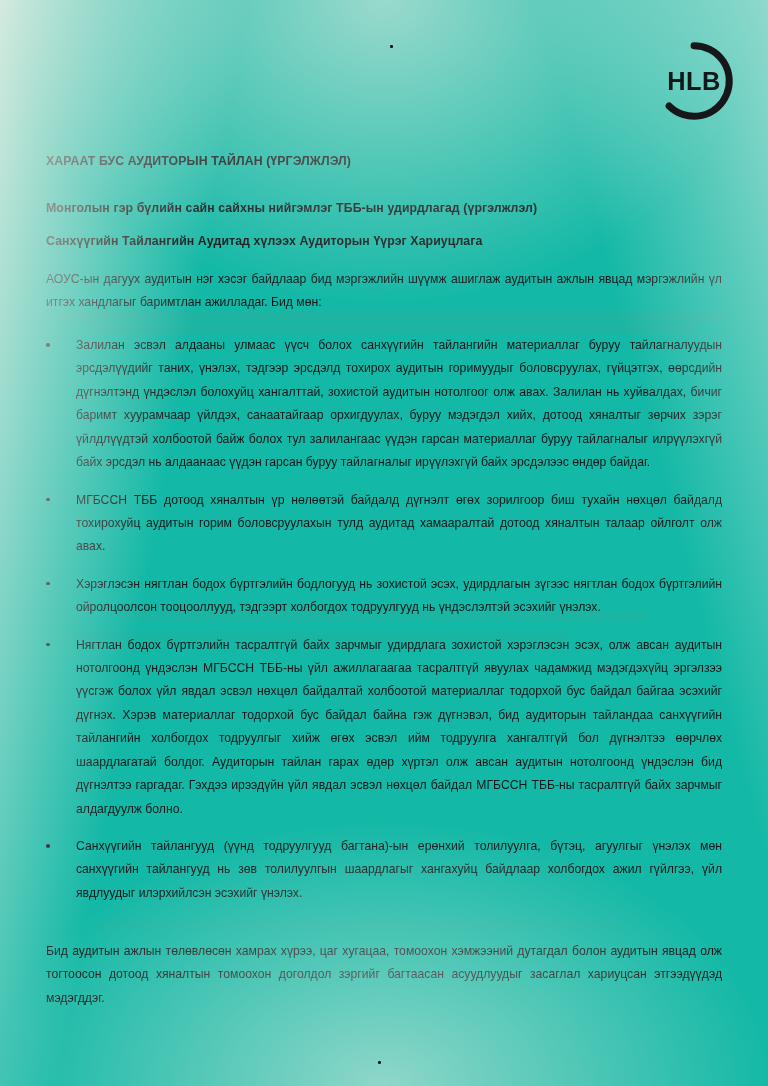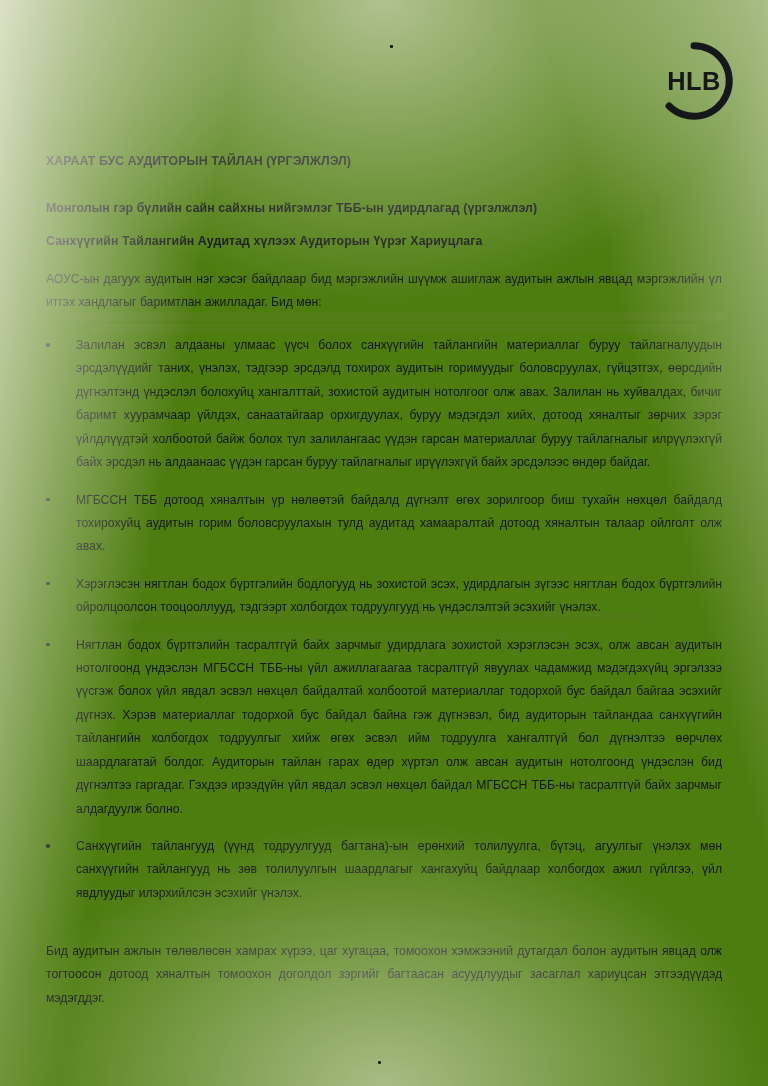--- a/index.html
+++ b/index.html
@@ -7,21 +7,21 @@
     margin: 0;
     padding: 0;
     background: #ffffff;
   }
 
   .page {
     position: relative;
     width: 768px;
     height: 1086px;
     margin: 0 auto;
-    background: #4d7c0f;
+    background: #14b8a6;
     overflow: hidden;
     font-family: "Liberation Sans", "DejaVu Sans", sans-serif;
     color: #16171a;
   }
 
   
   .paper-tint {
     position: absolute;
     inset: 0;
     pointer-events: none;

